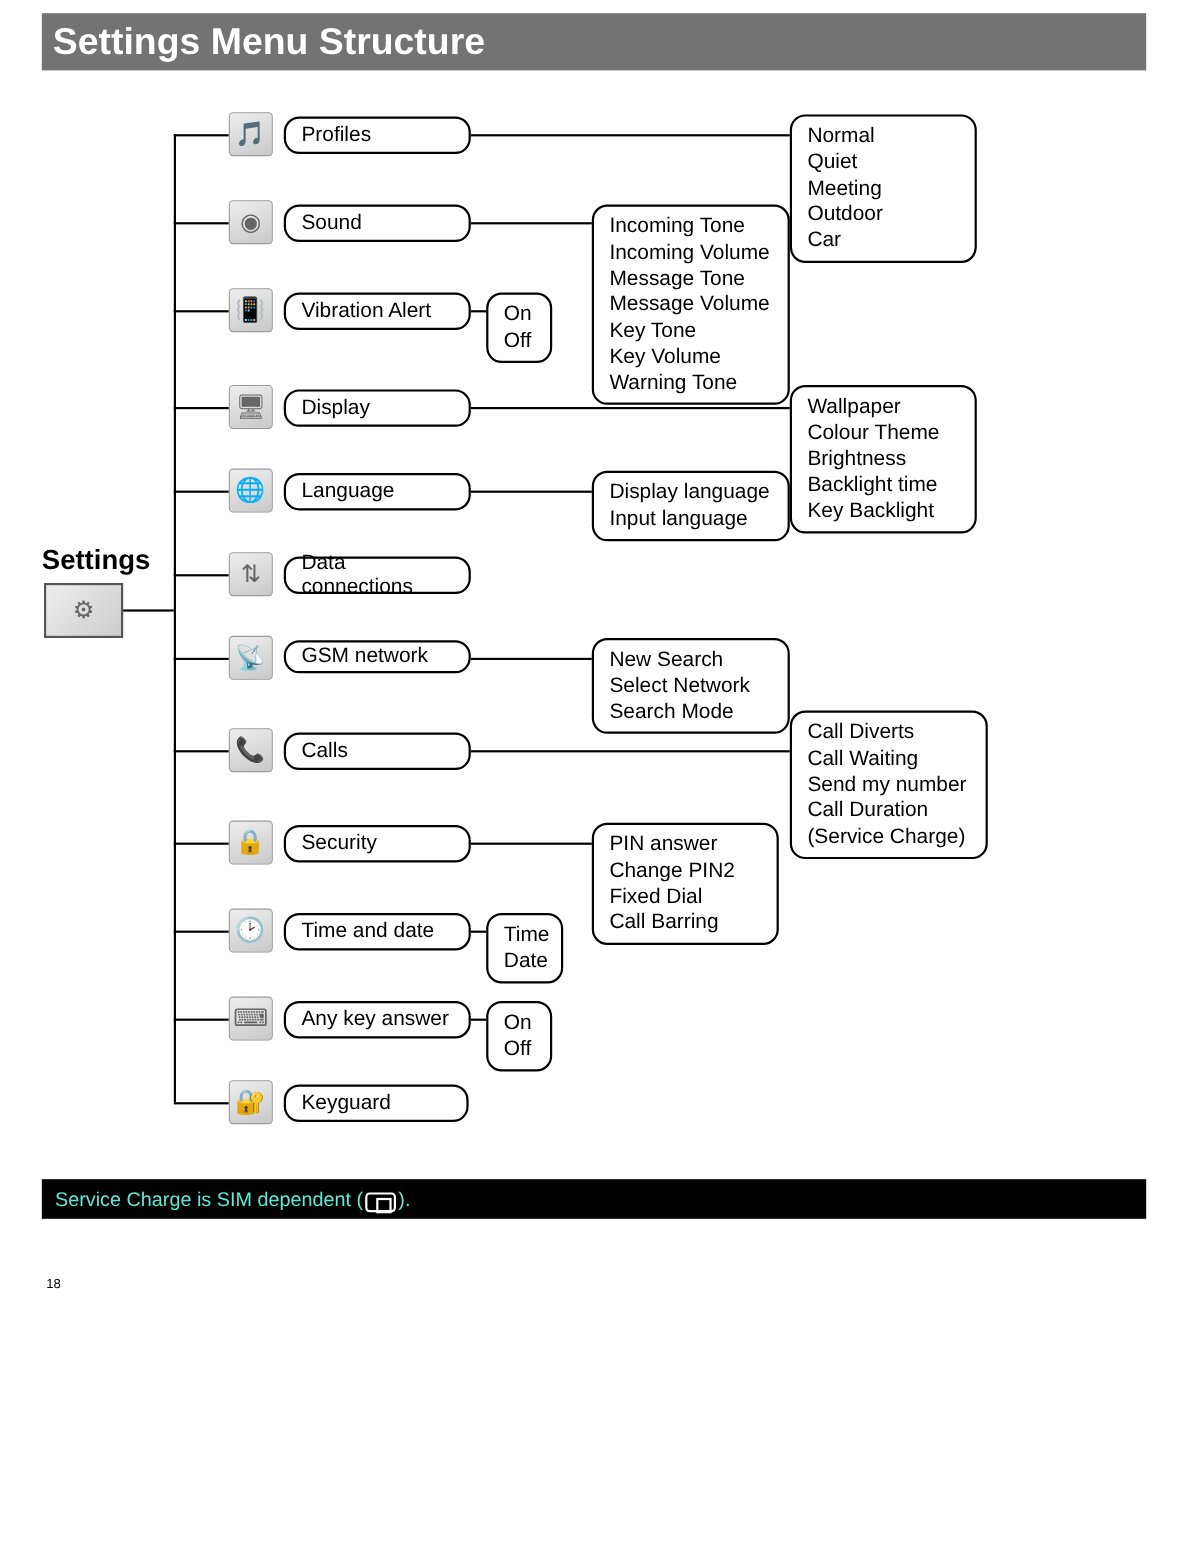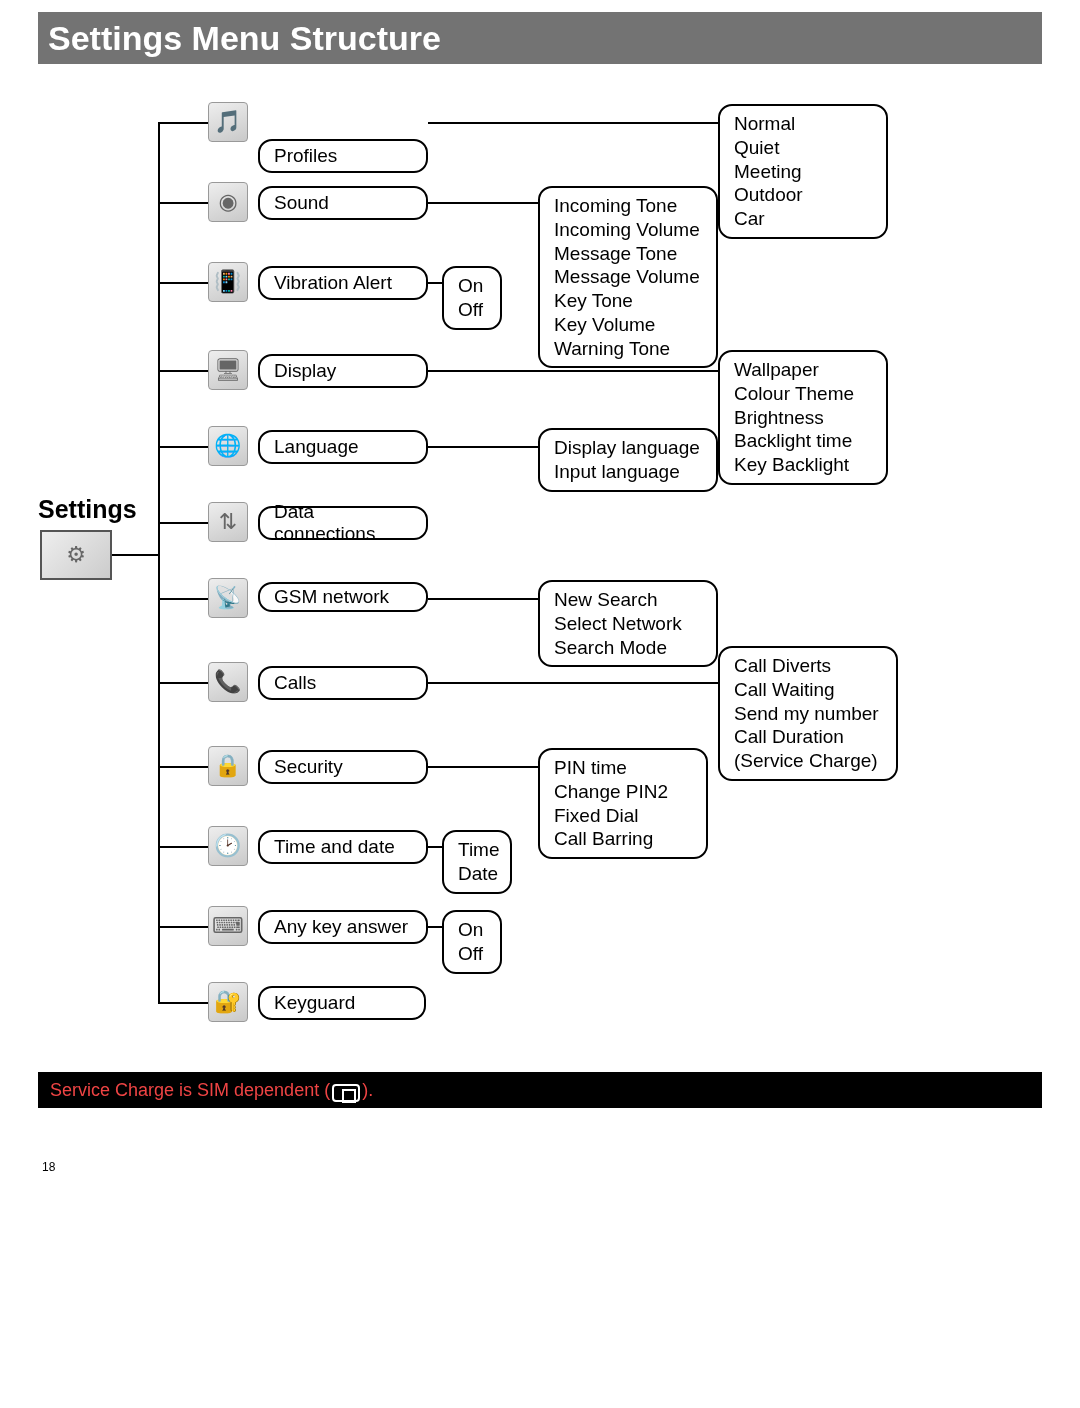--- a/index.html
+++ b/index.html
@@ -35,21 +35,21 @@
     display: flex; flex-direction: column; justify-content: center;
   }
   .pill.line { line-height: 1.25; }
 
   .conn { position: absolute; background: #000; }
   .conn.h { height: 2px; }
   .conn.v { width: 2px; }
 
   .footer-bar {
     position: absolute; left: 38px; top: 1072px; width: 1004px; height: 36px;
-    background: #000; color: #ef4444; display:flex; align-items:center; padding-left: 12px; font-size: 18px;
+    background: #000; color: #5eead4; display:flex; align-items:center; padding-left: 12px; font-size: 18px;
   }
   .sim-icon {
     display:inline-block; width: 28px; height: 18px; border: 2px solid #fff; border-radius: 4px;
     margin: 0 2px; position: relative; top: 3px;
   }
   .sim-icon::after {
     content:""; position:absolute; left:8px; top:3px; width:10px; height:10px; border:2px solid #fff;
   }
 
   .page-num { position: absolute; left: 42px; top: 1160px; font-size: 12px; }
@@ -71,21 +71,21 @@
     <div class="root-icon">
         <span class="icon-glyph">⚙</span>
       </div>
     <div class="conn h" style="left:74px; top:464px; width:46px;"></div>
     <div class="conn v" style="left:120px; top:32px; height:880px;"></div>
 
     <div class="conn h" style="left:120px; top:32px; width:50px;"></div>
     <div class="icon-box" style="left:170px; top:12px;">
         <span class="icon-glyph">🎵</span>
       </div>
-    <div class="pill" style="left:220px; top:16px; width:170px; height:34px;margin-top:33px;">
+    <div class="pill" style="left:220px; top:16px; width:170px; height:34px;">
         <span>Profiles</span>
       </div>
     <div class="conn h" style="left:390px; top:32px; width:290px;"></div>
     <div class="pill line" style="left:680px; top:14px; width:170px;">
       <span>Normal</span>
       <span>Quiet</span>
       <span>Meeting</span>
       <span>Outdoor</span>
       <span>Car</span>
     </div>
@@ -190,21 +190,21 @@
 
     <div class="conn h" style="left:120px; top:676px; width:50px;"></div>
     <div class="icon-box" style="left:170px; top:656px;">
         <span class="icon-glyph">🔒</span>
       </div>
     <div class="pill" style="left:220px; top:660px; width:170px; height:34px;">
         <span>Security</span>
       </div>
     <div class="conn h" style="left:390px; top:676px; width:110px;"></div>
     <div class="pill line" style="left:500px; top:658px; width:170px;">
-      <span>PIN time</span>
+      <span>PIN answer</span>
       <span>Change PIN2</span>
       <span>Fixed Dial</span>
       <span>Call Barring</span>
     </div>
 
     <div class="conn h" style="left:120px; top:756px; width:50px;"></div>
     <div class="icon-box" style="left:170px; top:736px;">
         <span class="icon-glyph">🕑</span>
       </div>
     <div class="pill" style="left:220px; top:740px; width:170px; height:34px;">

